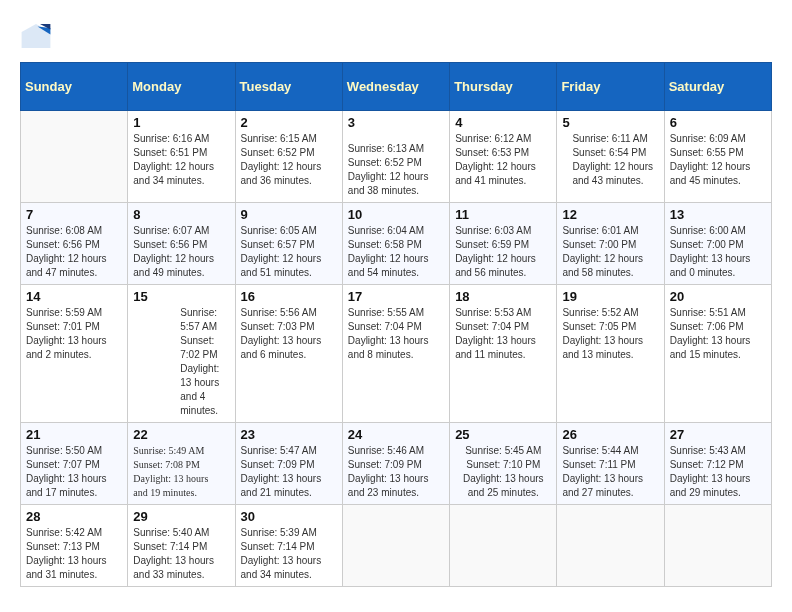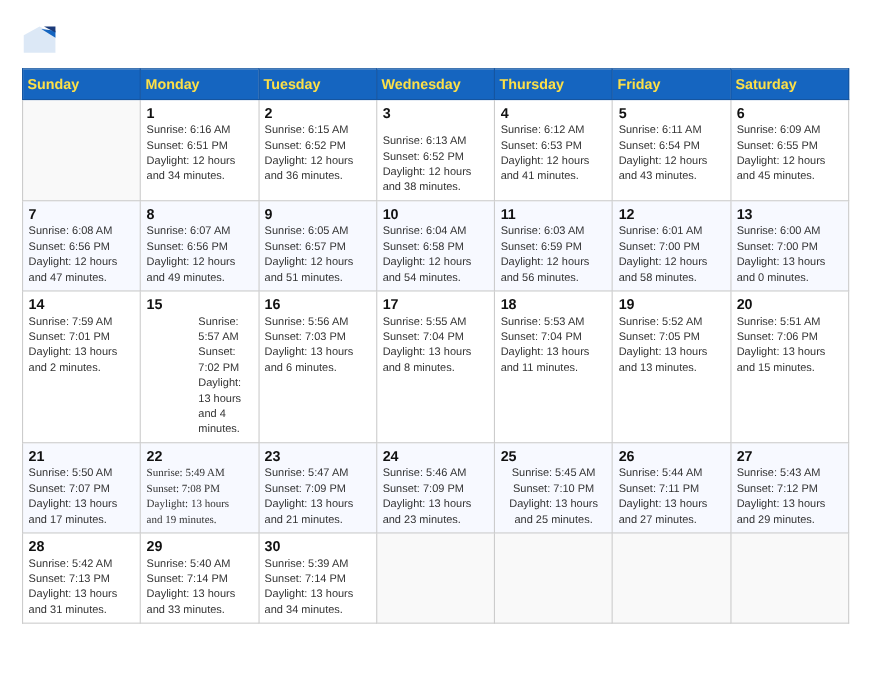--- a/index.html
+++ b/index.html
@@ -47,24 +47,24 @@
       color: #333;
       margin-top: 2px;
     }
     .calendar {
       width: 100%;
       border-collapse: collapse;
       border: 1px solid #ccc;
     }
     .calendar th {
       background-color: #1565c0;
-      color: #fde047;
+      color: #fef9c3;
       font-size: 13px;
       font-weight: bold;
-      padding: 6px 4px;
+      padding: 16px 4px;
       text-align: left;
       border: 1px solid #1555a0;
     }
     .calendar td {
       vertical-align: top;
       border: 1px solid #ccc;
       padding: 4px 5px;
       font-size: 10px;
       color: #333;
       width: calc(100% / 7);
@@ -153,21 +153,21 @@
         </td>
         <td>
           <span class="day-number">4</span>
           <div class="day-info" style="white-space: pre-line;">Sunrise: 6:12 AM
 Sunset: 6:53 PM
 Daylight: 12 hours
 and 41 minutes.</div>
         </td>
         <td>
           <span class="day-number">5</span>
-          <div class="day-info" style="white-space: pre-line;">Sunrise: 6:11 AM
+          <div class="day-info" style="white-space: pre-line; margin-left: 10px;">Sunrise: 6:11 AM
 Sunset: 6:54 PM
 Daylight: 12 hours
 and 43 minutes.</div>
         </td>
         <td>
           <span class="day-number">6</span>
           <div class="day-info" style="white-space: pre-line;">Sunrise: 6:09 AM
 Sunset: 6:55 PM
 Daylight: 12 hours
 and 45 minutes.</div>
@@ -220,21 +220,21 @@
           <span class="day-number">13</span>
           <div class="day-info" style="white-space: pre-line;">Sunrise: 6:00 AM
 Sunset: 7:00 PM
 Daylight: 13 hours
 and 0 minutes.</div>
         </td>
       </tr>
       <tr>
         <td>
           <span class="day-number">14</span>
-          <div class="day-info" style="white-space: pre-line;">Sunrise: 7:59 AM
+          <div class="day-info" style="white-space: pre-line;">Sunrise: 5:59 AM
 Sunset: 7:01 PM
 Daylight: 13 hours
 and 2 minutes.</div>
         </td>
         <td>
           <span class="day-number">15</span>
           <div class="day-info" style="white-space: pre-line; margin-left: 47px;">Sunrise: 5:57 AM
 Sunset: 7:02 PM
 Daylight: 13 hours
 and 4 minutes.</div>

